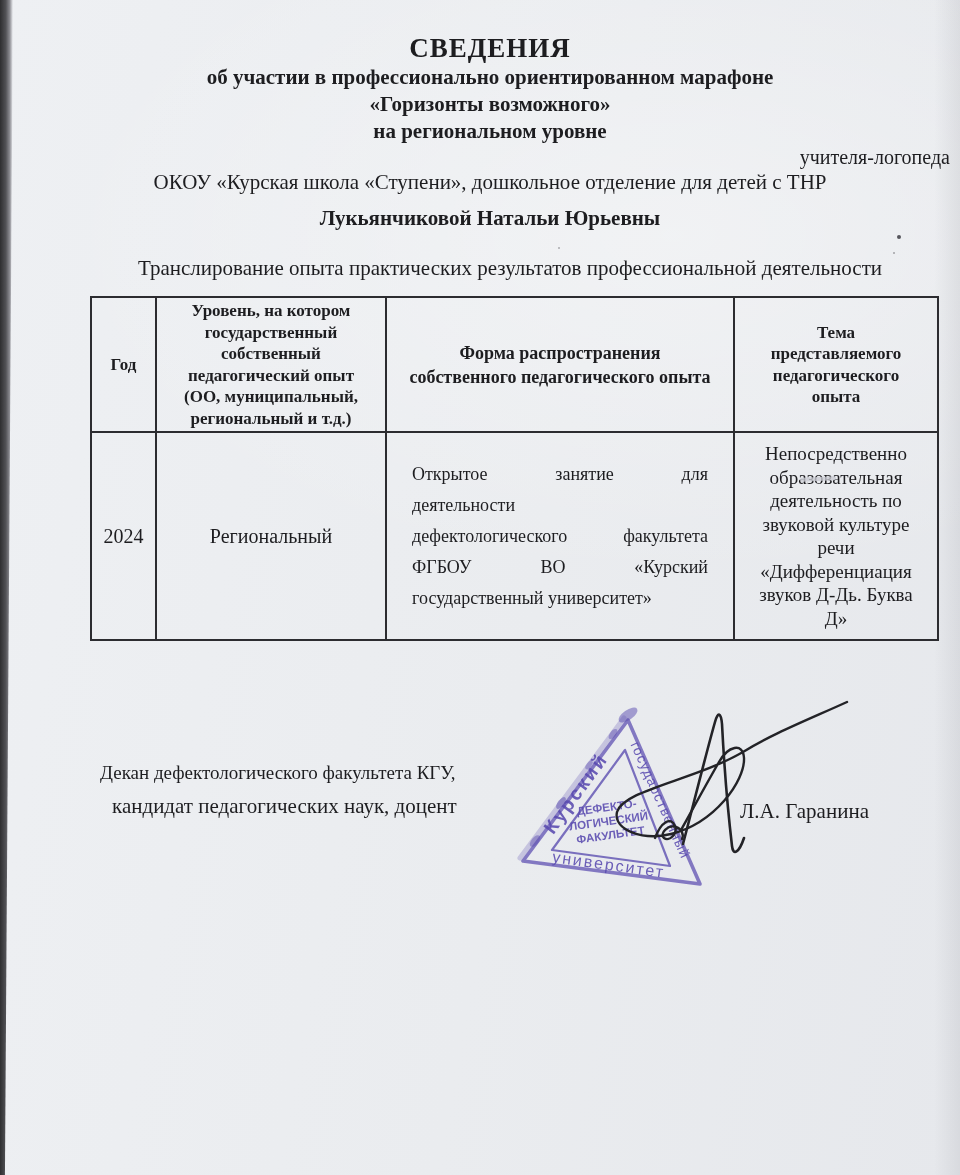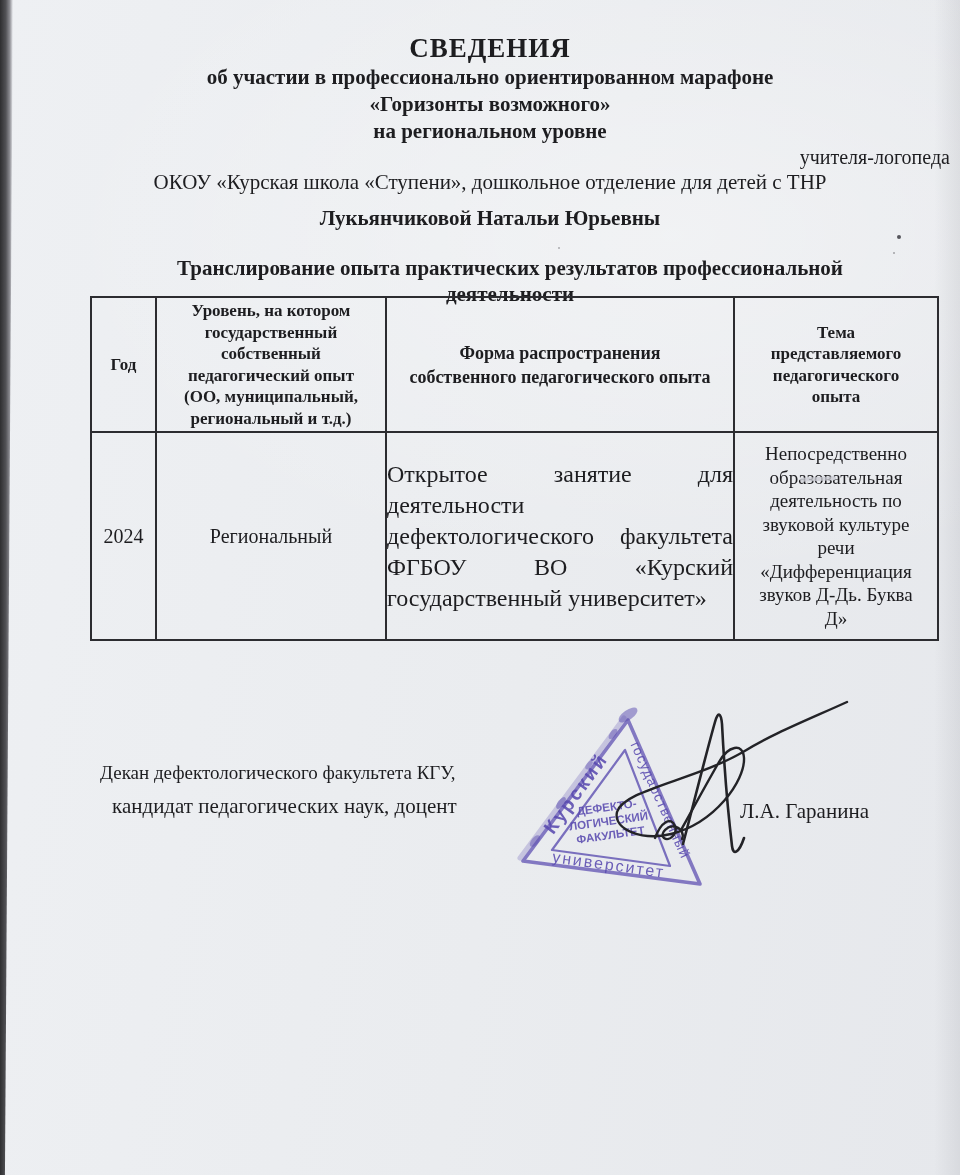--- a/index.html
+++ b/index.html
@@ -23,34 +23,34 @@
     background:linear-gradient(to right, rgba(0,0,0,0), rgba(90,90,100,.10));
   }
   .doc-heading { position:absolute; top:12px; left:30px; width:920px; text-align:center;margin-top:20px; }
   .doc-title { font-size:27px; font-weight:bold; letter-spacing:1px; line-height:32px; }
   .sub-b { font-size:21px; font-weight:bold; line-height:27px; }
   .sub-r { font-size:20px; line-height:25px;text-align:right; }
   .org-line { font-size:21px; line-height:25px; }
   .person-name { position:absolute; top:206px; left:30px; width:920px; text-align:center;
     font-size:21px; font-weight:bold; }
   .section-title { position:absolute; top:255px; left:115px; width:790px; text-align:center;
-    font-size:21px; font-weight:bold; line-height:26px; }
+    font-size:21px; font-weight:normal; line-height:26px; }
 
   table.doc-table { position:absolute; left:90px; top:296px; width:847px;
     border-collapse:collapse; table-layout:fixed; }
   .doc-table col.w1 { width:65px; } .doc-table col.w2 { width:230px; }
   .doc-table col.w3 { width:348px; } .doc-table col.w4 { width:204px; }
   .doc-table th, .doc-table td { border:2px solid #2c2c30; vertical-align:middle; }
   .doc-table thead tr { height:135px; }
   .doc-table tbody tr { height:208px; }
   .doc-table th { white-space:pre-line; text-align:center; font-weight:bold;
     font-size:17px; line-height:21.5px; padding:0 6px; }
   .doc-table th.c3 { font-size:18px; line-height:24px; }
   td.c1, td.c2 { text-align:center; font-size:20px; }
-  td.c3 { padding:0 0; font-size:24px; }
+  td.c3 { padding:0 25px; font-size:18px; }
   td.c3 .jl { text-align:justify; text-align-last:justify; line-height:31px; }
   td.c3 .jl.last { text-align-last:left; }
   td.c4 { white-space:pre-line; text-align:center; font-size:19px; line-height:23.5px; padding:0 0; }
 
   .sig-line1 { position:absolute; left:100px; top:762px; font-size:19px;text-align:right; }
   .sig-line2 { position:absolute; left:112px; top:794px; font-size:21px; }
   .sig-name  { position:absolute; left:740px; top:799px; width:182px; text-align:left; font-size:21px; }
 
   .stamp-svg { position:absolute; left:495px; top:698px; }
   .stamp-svg text { font-family:"Liberation Sans","DejaVu Sans",sans-serif; }

